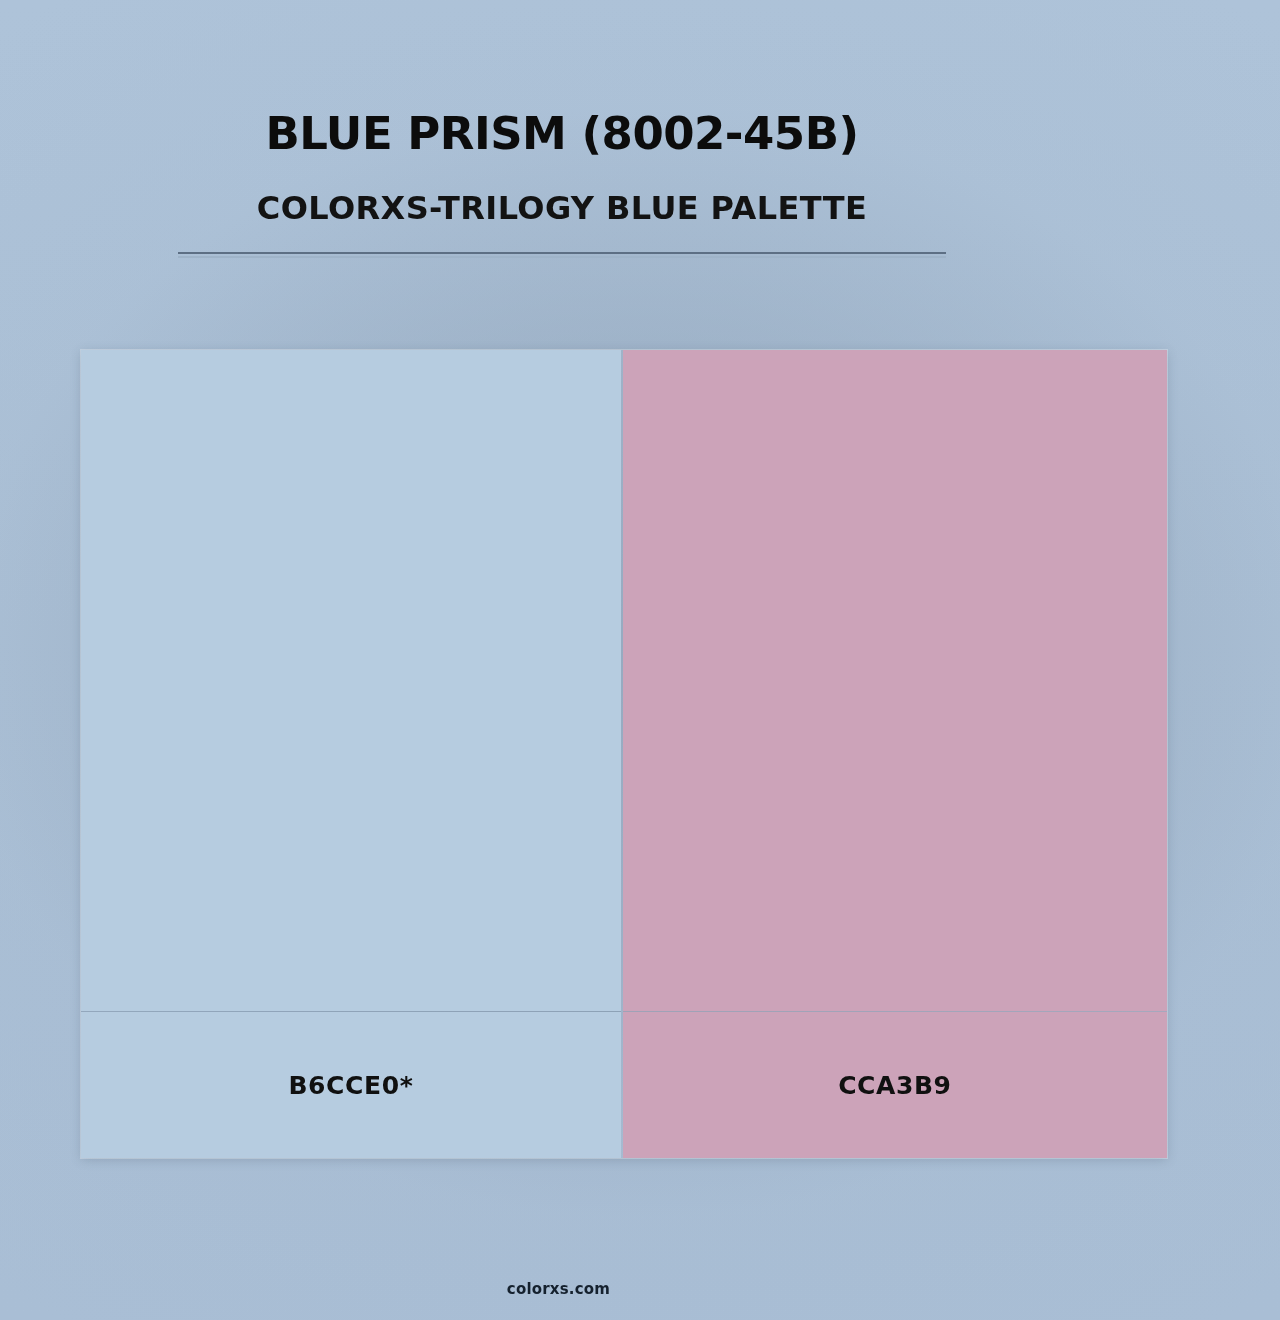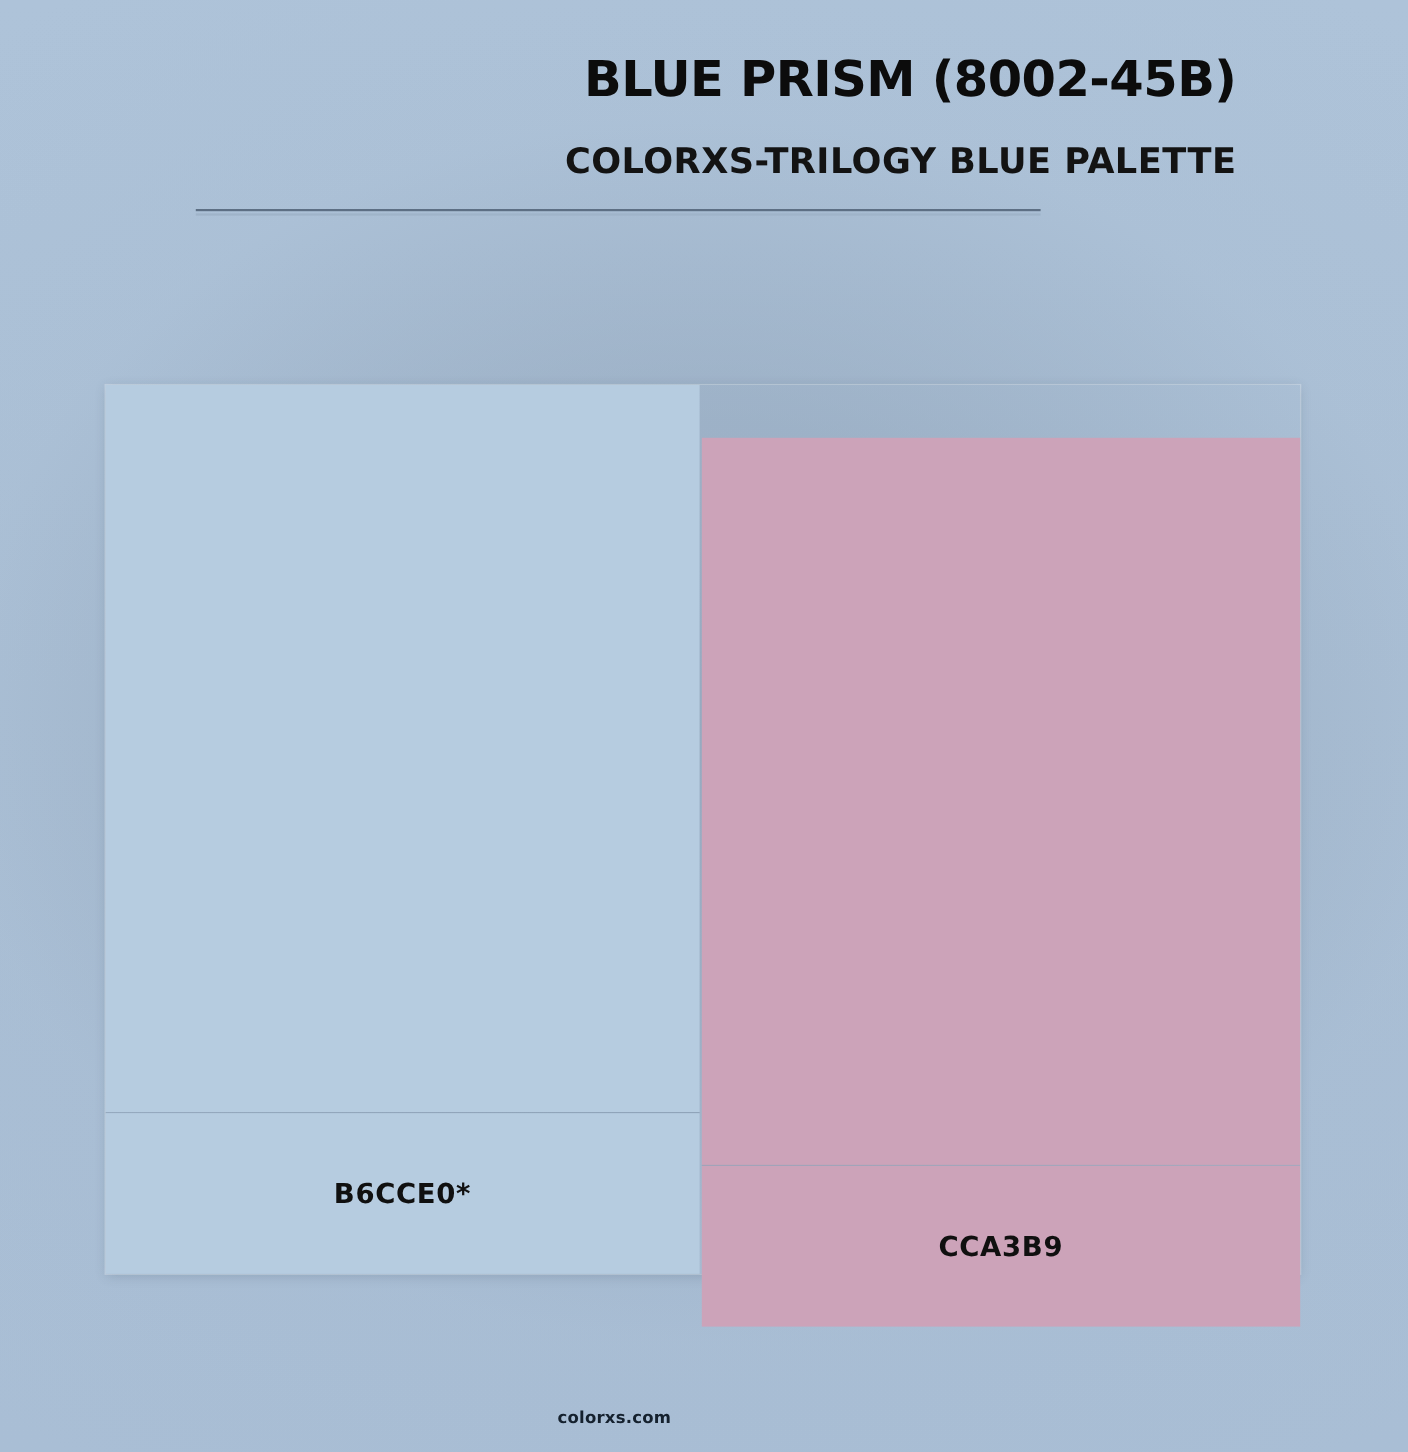--- a/index.html
+++ b/index.html
@@ -28,22 +28,22 @@
         rgba(173,194,216,0.0) 100%),
       linear-gradient(180deg, #aec3d9 0%, #abc0d6 48%, #a9bed5 100%);
   }
 
   
   .header {
     position: absolute;
     top: 0;
     left: 0;
     width: 1124px;
-    padding-top: 48px;
-    text-align: right;
+    padding-top: 110px;
+    text-align: center;
   }
   .title {
     margin: 0;
     font-family: "DejaVu Sans", sans-serif;
     font-size: 45px;
     font-weight: bold;
     letter-spacing: -0.5px;
     color: #0c0c0c;
     line-height: 1.08;
     white-space: nowrap;
@@ -69,38 +69,37 @@
   }
   .rule-bottom {
     height: 2px;
     margin-top: 2px;
     background: #9fb4c9;
   }
 
   
   .palette {
     position: absolute;
-    left: 96px;
+    left: 81px;
     top: 350px;
     width: 1086px;
     height: 808px;
     display: flex;
     box-shadow:
       0 0 0 1px rgba(255,255,255,0.28),
       0 2px 10px rgba(60,76,95,0.22);
   }
   .swatch {
     position: relative;
     display: flex;
     flex-direction: column;
     height: 100%;
   }
   .swatch + .swatch {
     margin-left: 2px;
-    margin-top: 48px;
   }
   .swatch-body {
     flex: 1 1 auto;
   }
   .swatch-label {
     height: 146px;
     display: flex;
     align-items: center;
     justify-content: center;
     font-family: "DejaVu Sans", sans-serif;

